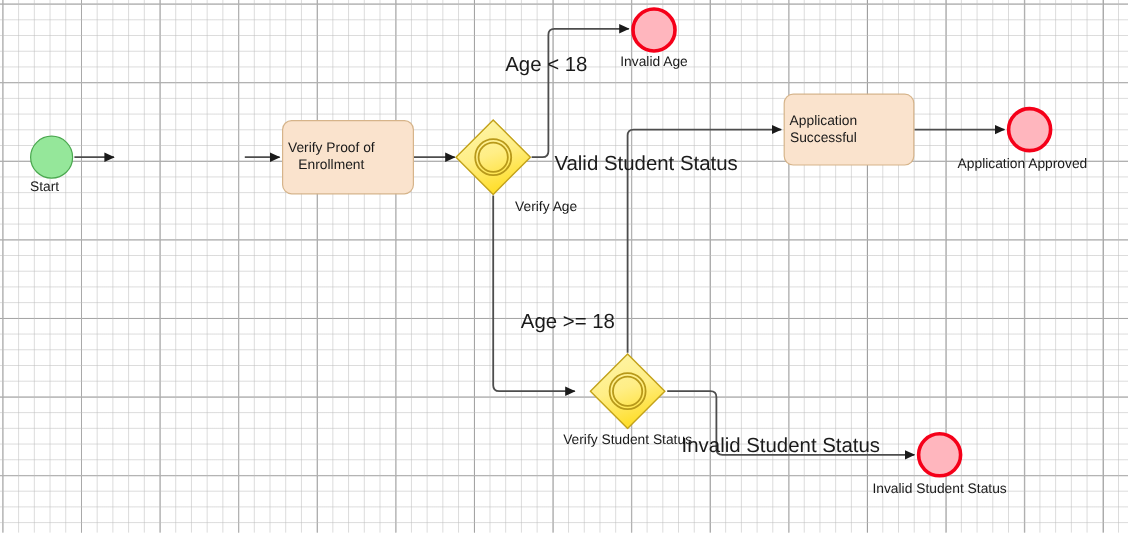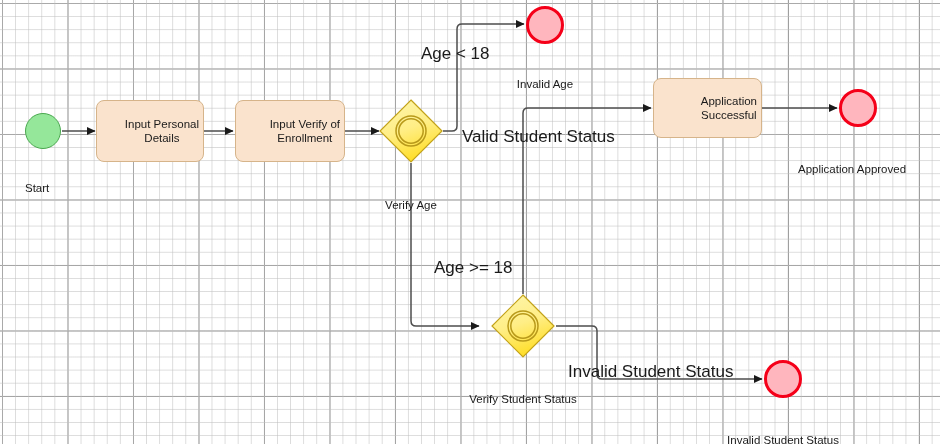--- a/index.html
+++ b/index.html
@@ -39,21 +39,21 @@
     position: absolute;
     box-sizing: border-box;
   }
   
   .task {
     background: #fae3cd;
     border: 1px solid #d6b48a;
     border-radius: 8px;
     display: flex;
     align-items: center;
-    justify-content: flex-end;
+    justify-content: flex-start;
     text-align: center;
     font-size: 11.5px;
     color: #1a1a1a;
     line-height: 14px;
     padding: 2px 4px;
     white-space: pre-line;
   }
   
   .start-event {
     border-radius: 50%;
@@ -73,21 +73,20 @@
     position: absolute;
   }
   .gateway svg { display: block; }
   
   .node-label {
     position: absolute;
     font-size: 11.5px;
     color: #1a1a1a;
     white-space: nowrap;
     line-height: 13px;
-    margin-top: 32px;
   }
   .edge-label {
     position: absolute;
     font-size: 17px;
     color: #1a1a1a;
     white-space: nowrap;
     line-height: 13px;
   }
 </style>
 </head>
@@ -117,45 +116,41 @@
 
       <path d="M762,108 L837,108"></path>
 
       <path d="M556,326 L592,326 Q597,326 597,331 L597,374 Q597,379 602,379 L762,379"></path>
     </g>
   </svg>
 
   <div class="node start-event" style="left:25px; top:113px; width:36px; height:36px;"></div>
   <div class="node-label" style="left:25px; top:150px; width:36px; text-align:left;">Start</div>
 
-  <div class="node task" style="left:96px; top:100px; width:108px; height:62px;">
-    <span>Input Personal
-Details</span>
-  </div>
 
   <div class="node task" style="left:235px; top:100px; width:110px; height:62px;">
-    <span>Input Verify of
+    <span>Verify Proof of
 Enrollment</span>
   </div>
 
   <div class="gateway" style="left:379px; top:99px;">
     <svg width="64" height="64" viewBox="0 0 64 64">
       <defs>
         <linearGradient id="gwgrad1" x1="0" y1="0" x2="0.35" y2="1">
           <stop offset="0%" stop-color="#fdf6ae"></stop>
           <stop offset="55%" stop-color="#ffee86"></stop>
           <stop offset="100%" stop-color="#ffdf2e"></stop>
         </linearGradient>
       </defs>
       <polygon points="32,1 63,32 32,63 1,32" fill="url(#gwgrad1)" stroke="#c3a21a" stroke-width="1.2"></polygon>
       <circle cx="32" cy="32" r="15" fill="none" stroke="#b8991a" stroke-width="1.5"></circle>
       <circle cx="32" cy="32" r="12.2" fill="none" stroke="#b8991a" stroke-width="1.5"></circle>
     </svg>
   </div>
-  <div class="node-label" style="left:351px; top:167px; width:120px; text-align:center;">Verify Age</div>
+  <div class="node-label" style="left:361px; top:167px; width:120px; text-align:right;">Verify Age</div>
 
   <div class="node end-event" style="left:526px; top:6px; width:38px; height:38px;"></div>
   <div class="node-label" style="left:485px; top:46px; width:120px; text-align:center;">Invalid Age</div>
 
   <div class="gateway" style="left:491px; top:294px;">
     <svg width="64" height="64" viewBox="0 0 64 64">
       <defs>
         <linearGradient id="gwgrad2" x1="0" y1="0" x2="0.35" y2="1">
           <stop offset="0%" stop-color="#fdf6ae"></stop>
           <stop offset="55%" stop-color="#ffee86"></stop>

